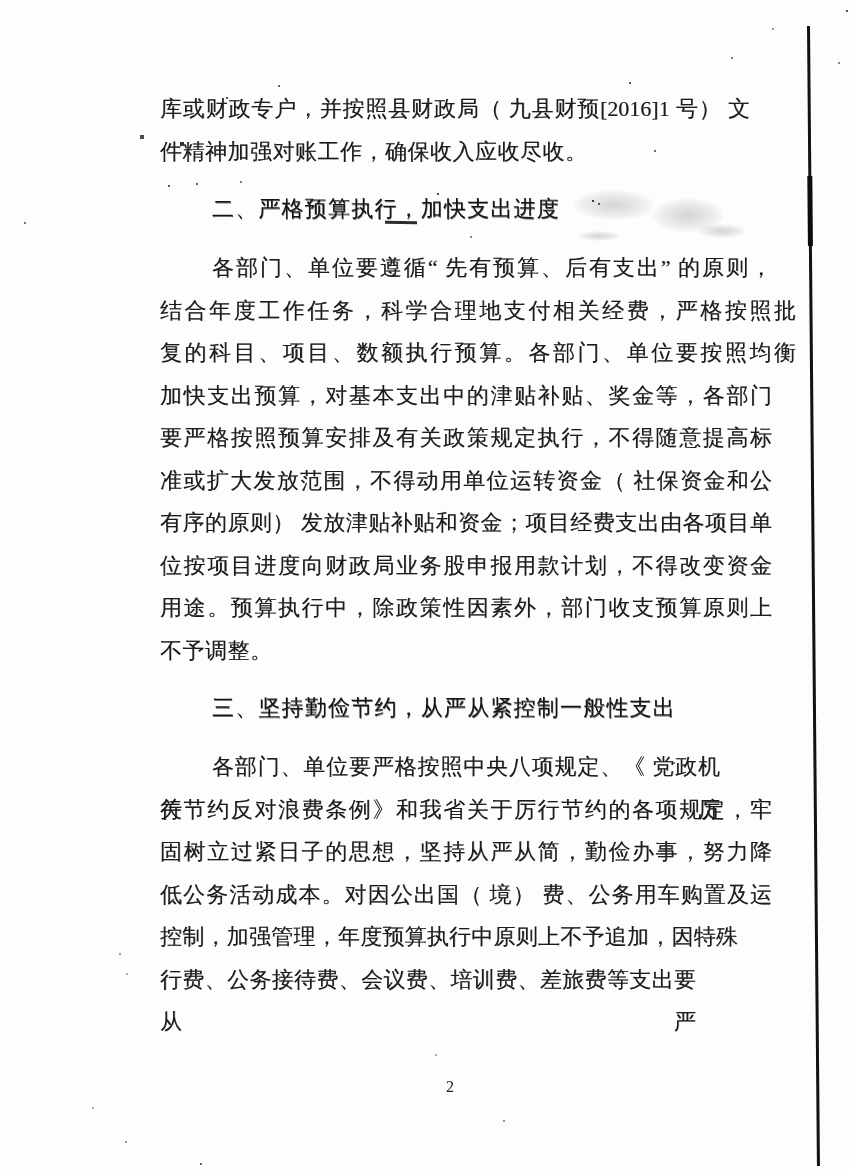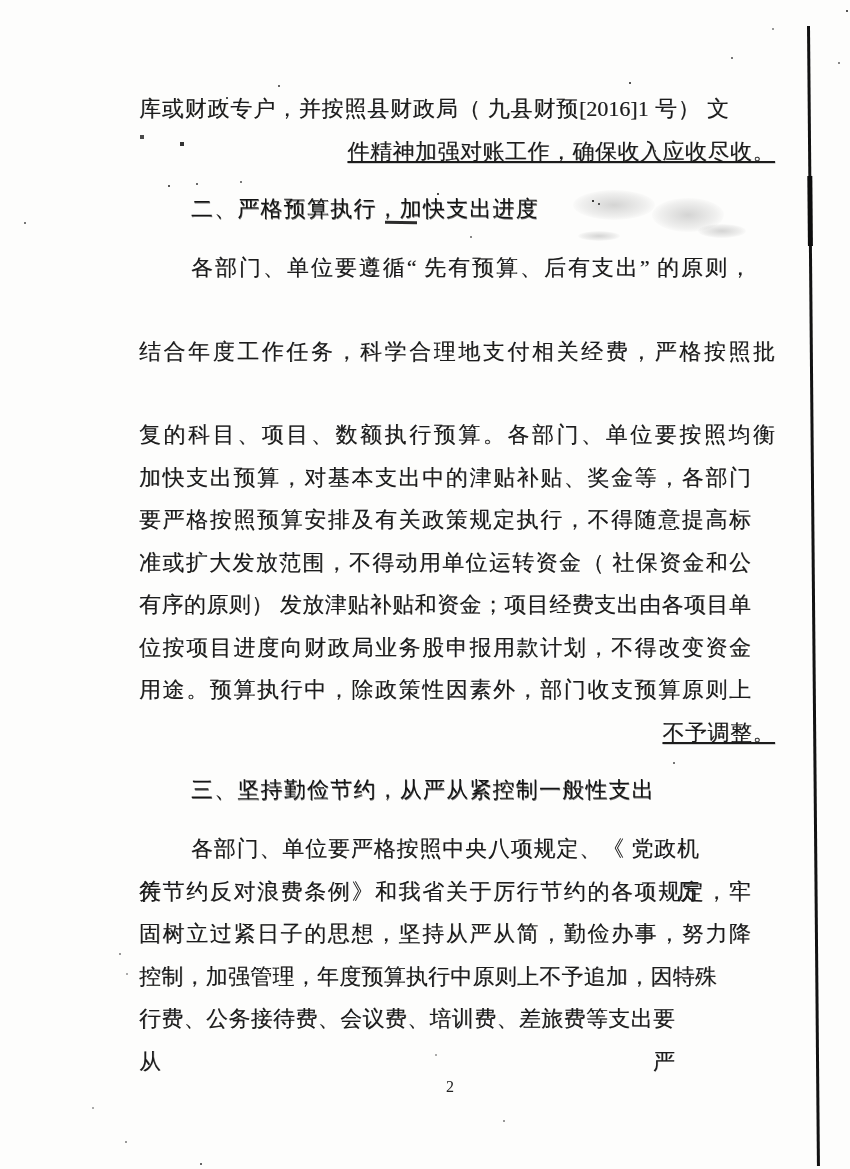--- a/index.html
+++ b/index.html
@@ -13,48 +13,47 @@
     height: 1169px;
     background: #fdfdfc;
     overflow: hidden;
     font-family: "Liberation Serif", "DejaVu Serif", serif;
     color: #1c1c1c;
   }
   
   .content {
     position: absolute;
     top: 88px;
-    left: 139px;
+    left: 160px;
     width: 636px;
   }
   .line {
     font-size: 22px;
     line-height: 42.5px;
     height: 42.5px;
     white-space: nowrap;
     color: #1c1c1c;
     text-shadow: 0.4px 0.4px 0 rgba(10,10,10,0.45);
   }
   
   .fill {
     white-space: normal;
     text-align: justify;
     text-align-last: justify;
     width: 612px;
   }
-  .w636 { width: 636px; margin-top: 41px; }
+  .w636 { width: 636px; }
   .w590 { width: 590px; }
   .w578 { width: 578px; }
   .w560 { width: 560px; font-family: Liberation Serif, serif; }
   .w536 { width: 536px; }
   
   .pend {
-    text-align: right;
+    text-align: left;
     letter-spacing: 0.5px;
-    text-decoration: underline;
   }
   
   .ind { text-indent: 52px; }
   .heading {
     font-size: 22px;
     font-weight: normal;
     letter-spacing: 1.2px;
     line-height: 44px;
     margin: 14px 0 16px 0;
     padding-left: 52px;
@@ -170,20 +169,21 @@
     <div class="line fill">有序的原则） 发放津贴补贴和资金；项目经费支出由各项目单</div>
     <div class="line fill">位按项目进度向财政局业务股申报用款计划，不得改变资金</div>
     <div class="line fill">用途。预算执行中，除政策性因素外，部门收支预算原则上</div>
     <div class="line pend">不予调整。</div>
 
     <div class="heading">三、坚持勤俭节约，从严从紧控制一般性支出</div>
 
     <div class="line fill ind w560">各部门、单位要严格按照中央八项规定、《 党政机关厉</div>
     <div class="line fill">行节约反对浪费条例》和我省关于厉行节约的各项规定，牢</div>
     <div class="line fill">固树立过紧日子的思想，坚持从严从简，勤俭办事，努力降</div>
+    <div class="line fill">低公务活动成本。对因公出国（ 境） 费、公务用车购置及运</div>
     <div class="line fill w578">控制，加强管理，年度预算执行中原则上不予追加，因特殊</div>
     <div class="line fill w536">行费、公务接待费、会议费、培训费、差旅费等支出要从严</div>
 
   </div>
 
   <div class="page-number">2</div>
 
   <div class="edge-line"></div>
   <div class="smudge s1"></div>
   <div class="smudge s2"></div>

